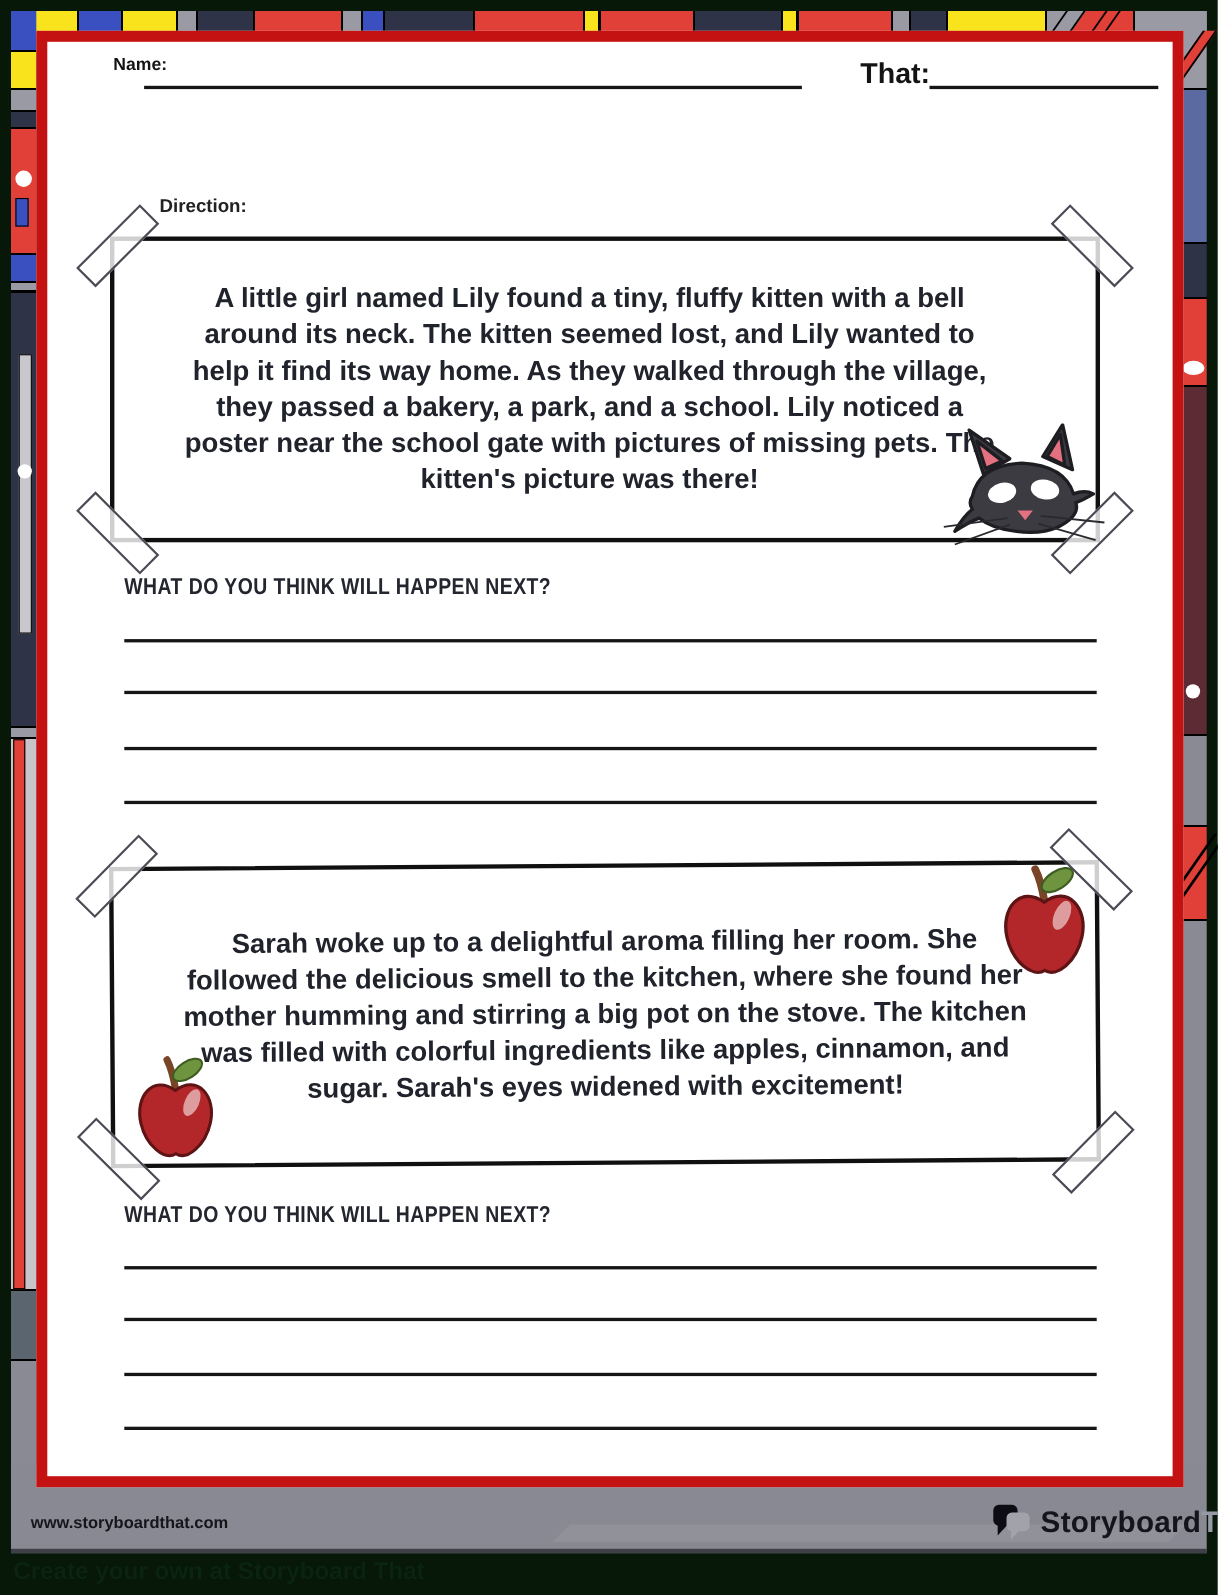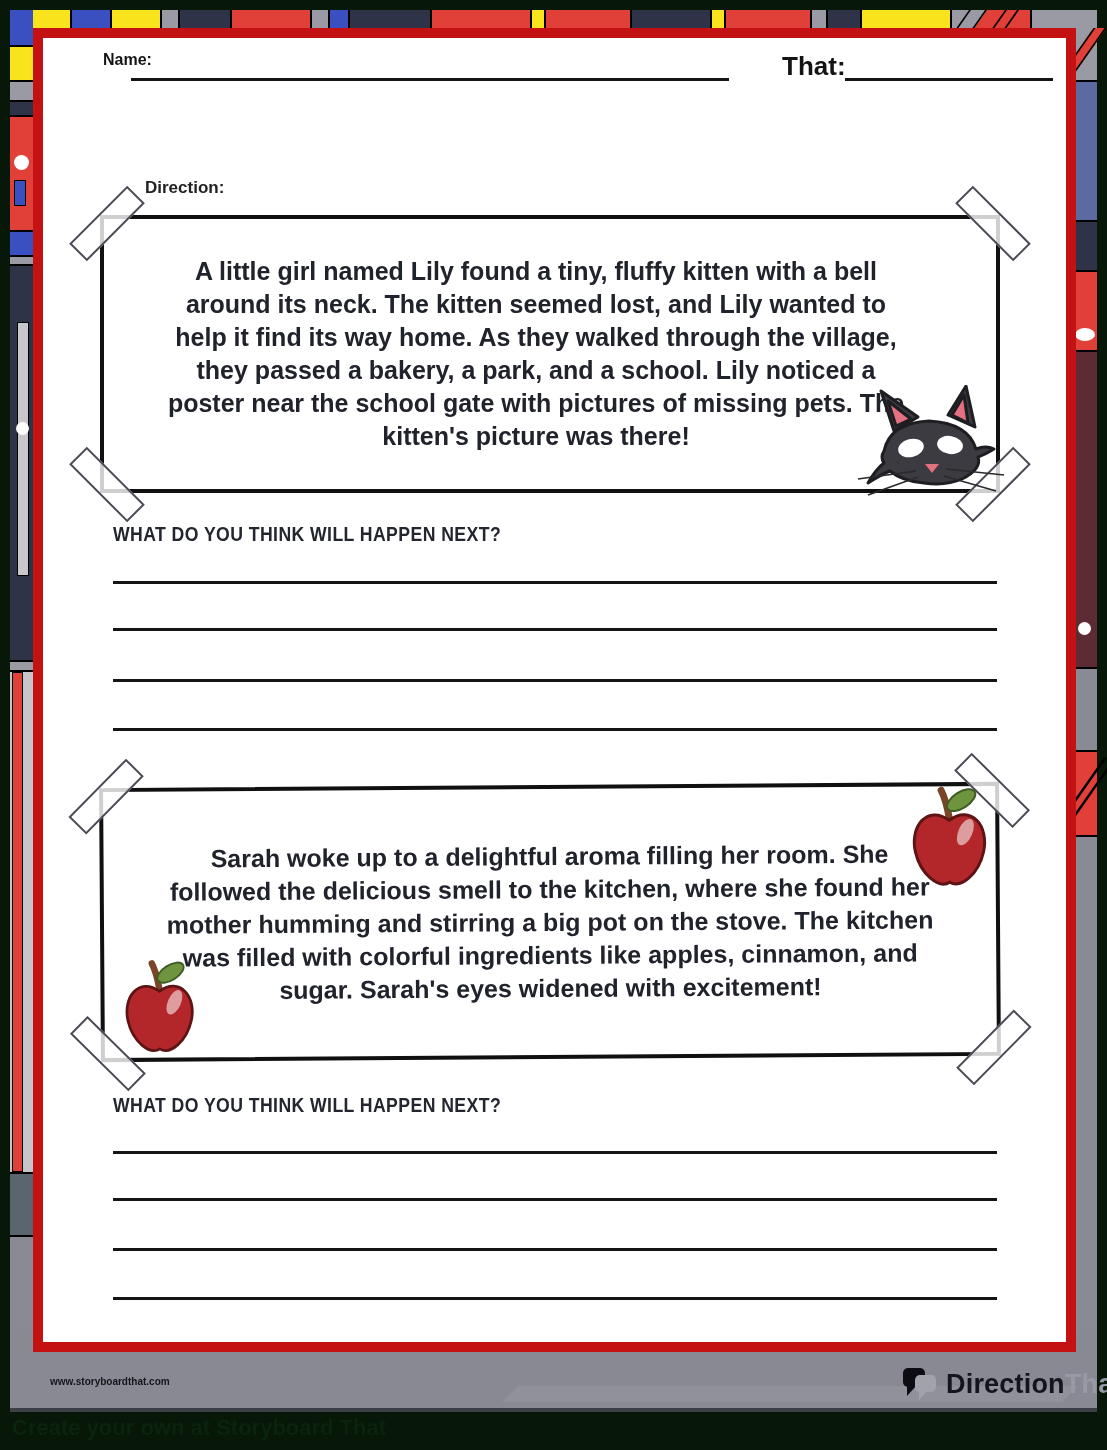--- a/index.html
+++ b/index.html
@@ -28,21 +28,21 @@
   .comic-right{left:1074px;top:10px;width:23px;height:1320px;
     background:linear-gradient(180deg,
       #9a9aa4 0 70px,#000 70px 72px,#5b6aa0 72px 210px,#000 210px 212px,#2e3347 212px 260px,#000 260px 262px,
       #e04038 262px 340px,#000 340px 342px,#5d2b34 342px 657px,#000 657px 659px,#8a8a95 659px 740px,#000 740px 742px,
       #e04038 742px 825px,#000 825px 827px,#8a8a95 827px 1320px);}
   .dot{position:absolute;background:#fff;border-radius:50%;}
 
   
   .footer-band{left:10px;top:1330px;width:1087px;height:78px;background:#898993;border-bottom:4px solid #3f3f48;z-index:1;}
   .footer-streak{position:absolute;background:rgba(255,255,255,0.07);transform:skewX(-45deg);}
-  .site-url{left:28px;top:1376px;font-size:10px;font-weight:bold;color:#15151a;z-index:6;margin-left:22px;}
+  .site-url{left:28px;top:1376px;font-size:15px;font-weight:bold;color:#15151a;z-index:6;}
   .logo{left:900px;top:1364px;height:40px;display:flex;align-items:center;z-index:6;}
   .logo-text{font-size:27px;font-weight:600;letter-spacing:0.2px;margin-left:6px;color:#14141c;}
   .logo-text .that{color:#979aa5;}
   .tagline{left:12px;top:1415px;font-size:22px;font-weight:bold;color:#0a2410;}
 
   
   .page{left:33px;top:28px;width:1023px;height:1304px;background:#fff;border:10px solid #c41212;z-index:5;}
   .label{font-weight:bold;color:#141414;}
   .field-line{position:absolute;height:3px;background:#151515;}
   .title{left:0;right:0;top:57px;text-align:center;font-family:"DejaVu Serif",serif;font-weight:bold;font-size:54px;letter-spacing:-2px;color:#0d0d0d;}
@@ -88,21 +88,21 @@
   <div class="footer-streak" style="left:500px;bottom:6px;width:560px;height:16px;"></div>
 </div>
 <div class="abs site-url">www.storyboardthat.com</div>
 <div class="abs logo">
   <svg width="40" height="38" viewBox="0 0 40 38">
     <rect x="3" y="3" width="22" height="19" rx="5" fill="#0c0c12"></rect>
     <polygon points="7,20 7,31 17,20" fill="#0c0c12"></polygon>
     <rect x="15" y="10" width="21" height="17" rx="5" fill="#a2a2ab"></rect>
     <polygon points="19,25 19,35 28,25" fill="#a2a2ab"></polygon>
   </svg>
-  <div class="logo-text"><span>Direction</span><span class="that">That</span></div>
+  <div class="logo-text"><span>Storyboard</span><span class="that">That</span></div>
 </div>
 <div class="abs tagline">Create your own at Storyboard That</div>
 
 <div class="abs page">
 
   <div class="abs label" style="left:12px;top:13px;font-size:16px;margin-left:48px;">Name:</div>
   <div class="field-line" style="left:88px;top:40px;width:598px;"></div>
   <div class="abs label" style="left:739px;top:13px;font-size:26px;">That:</div>
   <div class="field-line" style="left:802px;top:40px;width:208px;"></div>
 

